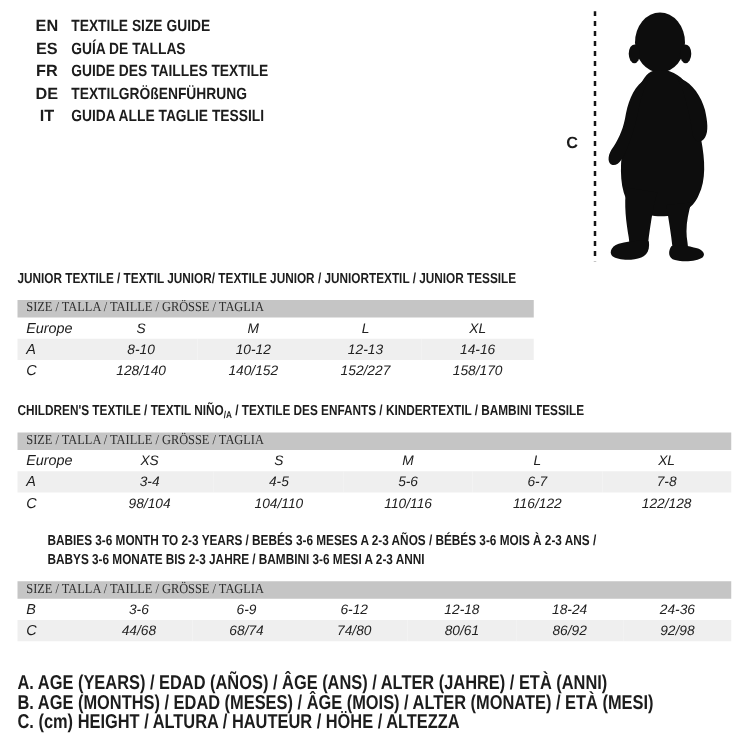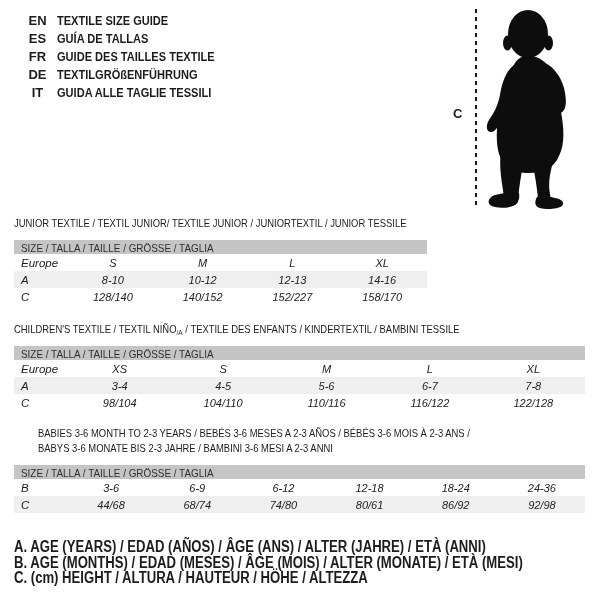--- a/index.html
+++ b/index.html
@@ -32,28 +32,28 @@
     background:repeating-linear-gradient(to bottom,#141414 0 4px,transparent 4px 8px);
   }
   .c-label{position:absolute;left:3px;top:100px;font-weight:bold;font-size:13px;}
   .toddler{position:absolute;left:35px;top:0;width:102px;height:206px;}
 
   
   .sec{margin-left:14px;}
   .sec1{margin-top:5px;}
   .sec2{margin-top:18px;}
   .sec3{margin-top:15px;}
-  .sec-title{font-size:11.5px;font-weight:normal;line-height:13px;height:13px;}
+  .sec-title{font-size:11.5px;font-weight:bold;line-height:13px;height:13px;}
   .sec-title.two-line{height:29px;}
   .sec-title .line{display:block;line-height:14.5px;height:14.5px;margin-left:24px;}
   .tbl{margin-top:10px;}
   .tbl .bar{
     height:14px;background:var(--header-bar);
-    display:flex;align-items:flex-end;padding-left:7px;
-    font-size:11px;color:#2e2e2e;
+    display:flex;align-items:flex-start;padding-left:7px;
+    font-size:11px;color:#2e2e2e;font-family:Liberation Serif, serif;
   }
   .tbl table{border-collapse:collapse;width:100%;table-layout:fixed;}
   .tbl td{height:17px;padding:0;text-align:center;font-size:11px;color:#222;vertical-align:middle;font-style:italic;}
   .tbl td.lab{text-align:left;padding-left:7px;font-size:11.5px;color:#1c1c1c;}
   .tbl tr:nth-child(even) td{background:var(--row-alt);}
   .w-narrow{width:413px;}
   .w-full{width:571px;}
   col.c-lab{width:54px;}
   .sub{font-size:8px;vertical-align:-2px;letter-spacing:0;}
 

